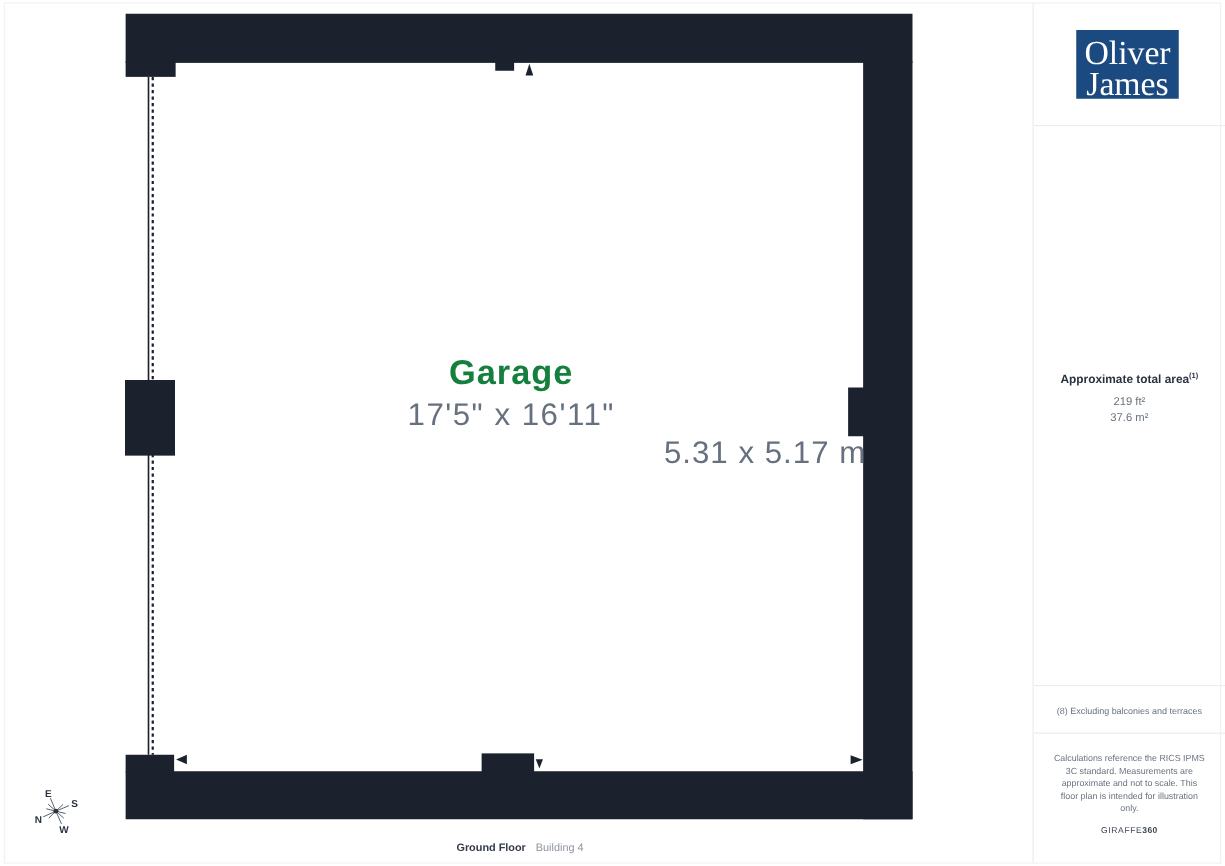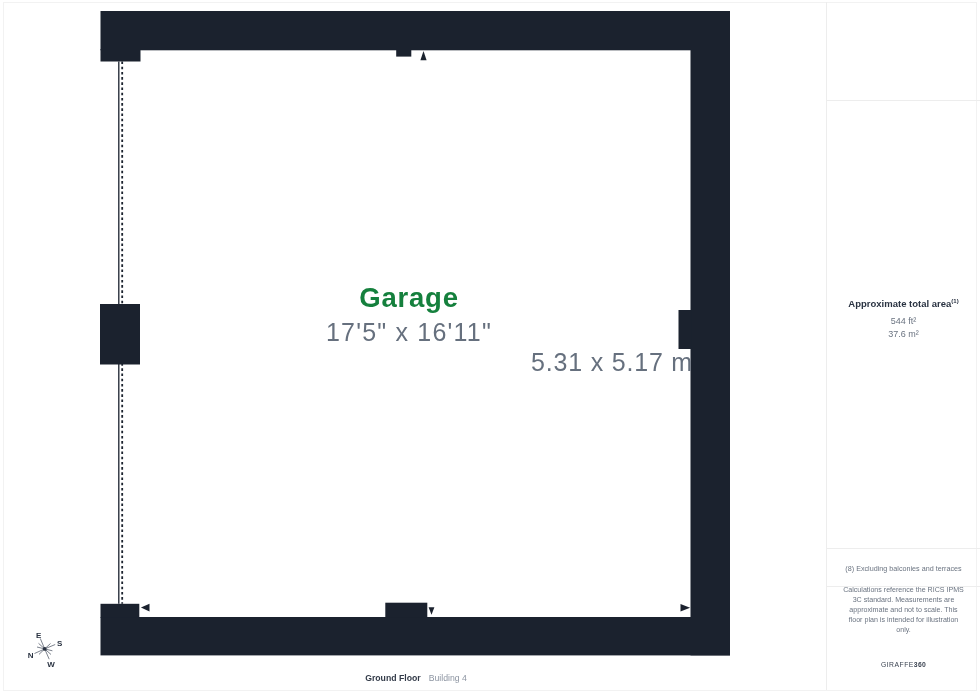--- a/index.html
+++ b/index.html
@@ -22,21 +22,21 @@
         color:#fff;font-family:"Liberation Serif",serif;text-align:center;
         font-size:27px;line-height:25.3px;}
   .logo .inner{margin-top:6px;}
   .area{position:absolute;left:0;top:296px;width:100%;text-align:center;}
   .area .t{font-size:9.5px;font-weight:bold;color:#2a3342;}
   .area sup{font-size:6px;}
   .area .v{font-size:9px;color:#6a7380;margin-top:6.5px;}
   .area .v + .v{margin-top:3.6px;}
   .sec3{position:absolute;left:0;top:546px;width:100%;height:37px;border-top:1px solid #ededed;border-bottom:1px solid #ededed;}
   .note{position:absolute;left:0;top:562px;width:100%;text-align:center;font-size:7.2px;color:#6a7380;}
-  .disc{position:absolute;left:10px;top:583px;width:133px;text-align:center;
+  .disc{position:absolute;left:10px;top:600px;width:133px;text-align:center;
         font-size:7.1px;color:#6a7380;line-height:10.1px;}
   .giraffe{position:absolute;left:0;top:659px;width:100%;text-align:center;
         font-size:6.8px;color:#3a4250;letter-spacing:0.5px;}
   .giraffe b{letter-spacing:0.3px;}
 </style>
 </head>
 <body>
 
 <div class="frame"></div>
 
@@ -128,24 +128,27 @@
 <div class="rdim1">17'5" x 16'11"</div>
 
 <div class="rdim2">5.31 x 5.17 m</div>
 
 <div class="caption"><b>Ground Floor</b><span>Building 4</span></div>
 
 <div class="sidebar">
 
   <div class="sec1"></div>
 
+  <div class="logo">
+      <div class="inner">Oliver<br>James</div>
+    </div>
 
   <div class="area">
     <div class="t">Approximate total area<sup>(1)</sup></div>
-    <div class="v">544 ft²</div>
+    <div class="v">219 ft²</div>
     <div class="v">37.6 m²</div>
   </div>
 
   <div class="sec3"></div>
 
   <div class="note">(8) Excluding balconies and terraces</div>
 
   <div class="disc">Calculations reference the RICS IPMS<br>3C standard. Measurements are<br>approximate and not to scale. This<br>floor plan is intended for illustration<br>only.</div>
 
   <div class="giraffe">GIRAFFE<b>360</b></div>

